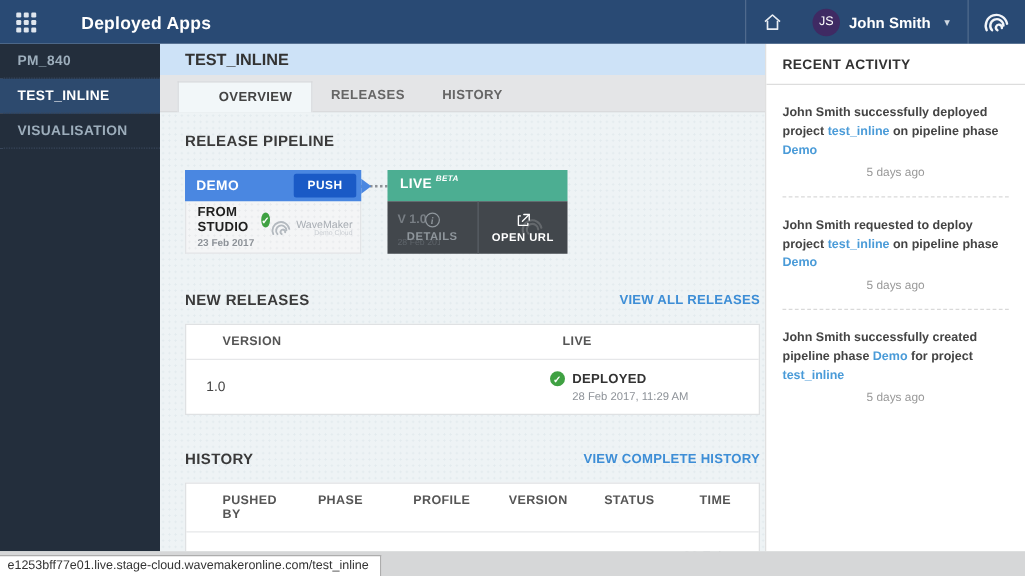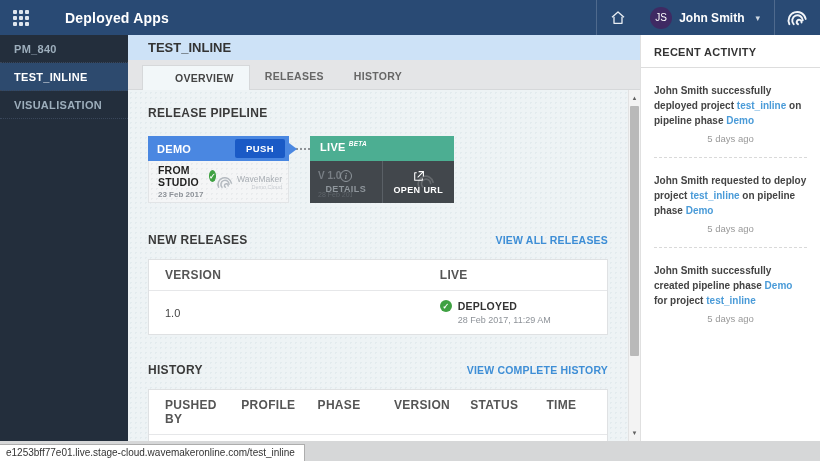--- a/index.html
+++ b/index.html
@@ -94,41 +94,41 @@
   .live-wm { position:absolute; right:18px; top:10px; opacity:.18; z-index:1; }
 
   
   .section-row { display:flex; justify-content:space-between; align-items:center; margin-top:30px; }
   .section-row.history-row { margin-top:28px; }
   .view-link { font-size:10.5px; font-weight:700; color:#3e8ed6; text-decoration:none; letter-spacing:.2px; }
 
   
   .data-table { background:#fff; border:1px solid #dfe1e3; margin-top:12px; }
   .t-head { display:flex; border-bottom:1px solid #e6e7e9; }
-  .t-head .cell { font-size:12px; font-weight:700; color:#555; letter-spacing:.3px; padding:8px 0 8px 16px; }
+  .t-head .cell { font-size:10px; font-weight:700; color:#555; letter-spacing:.3px; padding:8px 0 8px 16px;margin-left:13px; }
   .t-row { display:flex; align-items:center; }
   .t-row .cell { font-size:11px; color:#444; padding:14px 0 14px 16px; }
   .col-version { width:60%; } .col-live { width:40%; }
   .live-cell { display:flex; align-items:flex-start; gap:6px; padding:9px 0 9px 16px !important; }
   .deployed-label { font-size:10.5px; font-weight:700; color:#333; letter-spacing:.2px; }
   .deployed-time { font-size:9px; color:#8d9298; margin-top:3px; }
   .hcol { width:16.66%; }
   .pushed-by { font-weight:700; color:#222; }
 
   
   .scrollbar { position:absolute; top:55px; right:0; bottom:0; width:12px; background:#f3f3f3;
                border-left:1px solid #e2e2e2; }
   .scroll-arrow { position:absolute; left:0; right:0; height:12px; color:#606060; font-size:6px;
                   display:flex; align-items:center; justify-content:center; cursor:pointer; }
   .scroll-arrow.up { top:2px; } .scroll-arrow.down { bottom:2px; }
   .scroll-thumb { position:absolute; left:1px; right:1px; top:16px; height:250px; background:#b9b9b9;
                   border-radius:1px; cursor:grab; }
 
   
-  .activity { position:absolute; top:35px; right:0; width:180px; bottom:20px; background:#fff;
+  .activity { position:absolute; top:35px; right:0; width:208px; bottom:20px; background:#fff;
               border-left:1px solid #e0e0e0; padding:11px 13px; overflow:hidden; }
   .activity-heading { font-size:11px; font-weight:700; color:#333; letter-spacing:.3px; }
   .activity-divider { border-bottom:1px solid #ddd; margin:9px -13px 0 -13px; }
   .activity-item { padding:15px 0 13px 0; border-bottom:1px dashed #d9d9d9; }
   .activity-item:last-child { border-bottom:none; }
   .activity-text { font-size:10px; color:#444; line-height:1.5; font-weight:600; }
   .activity-link { color:#4a9bd8; text-decoration:none; }
   .activity-time { font-size:9.5px; color:#999; margin-top:5px;text-align:center; }
 
   
@@ -276,22 +276,22 @@
       </div>
     </div>
 
     <div class="section-row history-row">
       <h2 class="section-heading">HISTORY</h2>
       <a class="view-link" href="#">VIEW COMPLETE HISTORY</a>
     </div>
     <div class="data-table">
       <div class="t-head">
         <div class="cell hcol">PUSHED BY</div>
+        <div class="cell hcol">PHASE</div>
         <div class="cell hcol">PROFILE</div>
-        <div class="cell hcol">PHASE</div>
         <div class="cell hcol">VERSION</div>
         <div class="cell hcol">STATUS</div>
         <div class="cell hcol">TIME</div>
       </div>
       <div class="t-row">
         <div class="cell hcol pushed-by">John Smith</div>
         <div class="cell hcol">Live</div>
         <div class="cell hcol"></div>
         <div class="cell hcol">1.0</div>
         <div class="cell hcol">Deployed</div>

